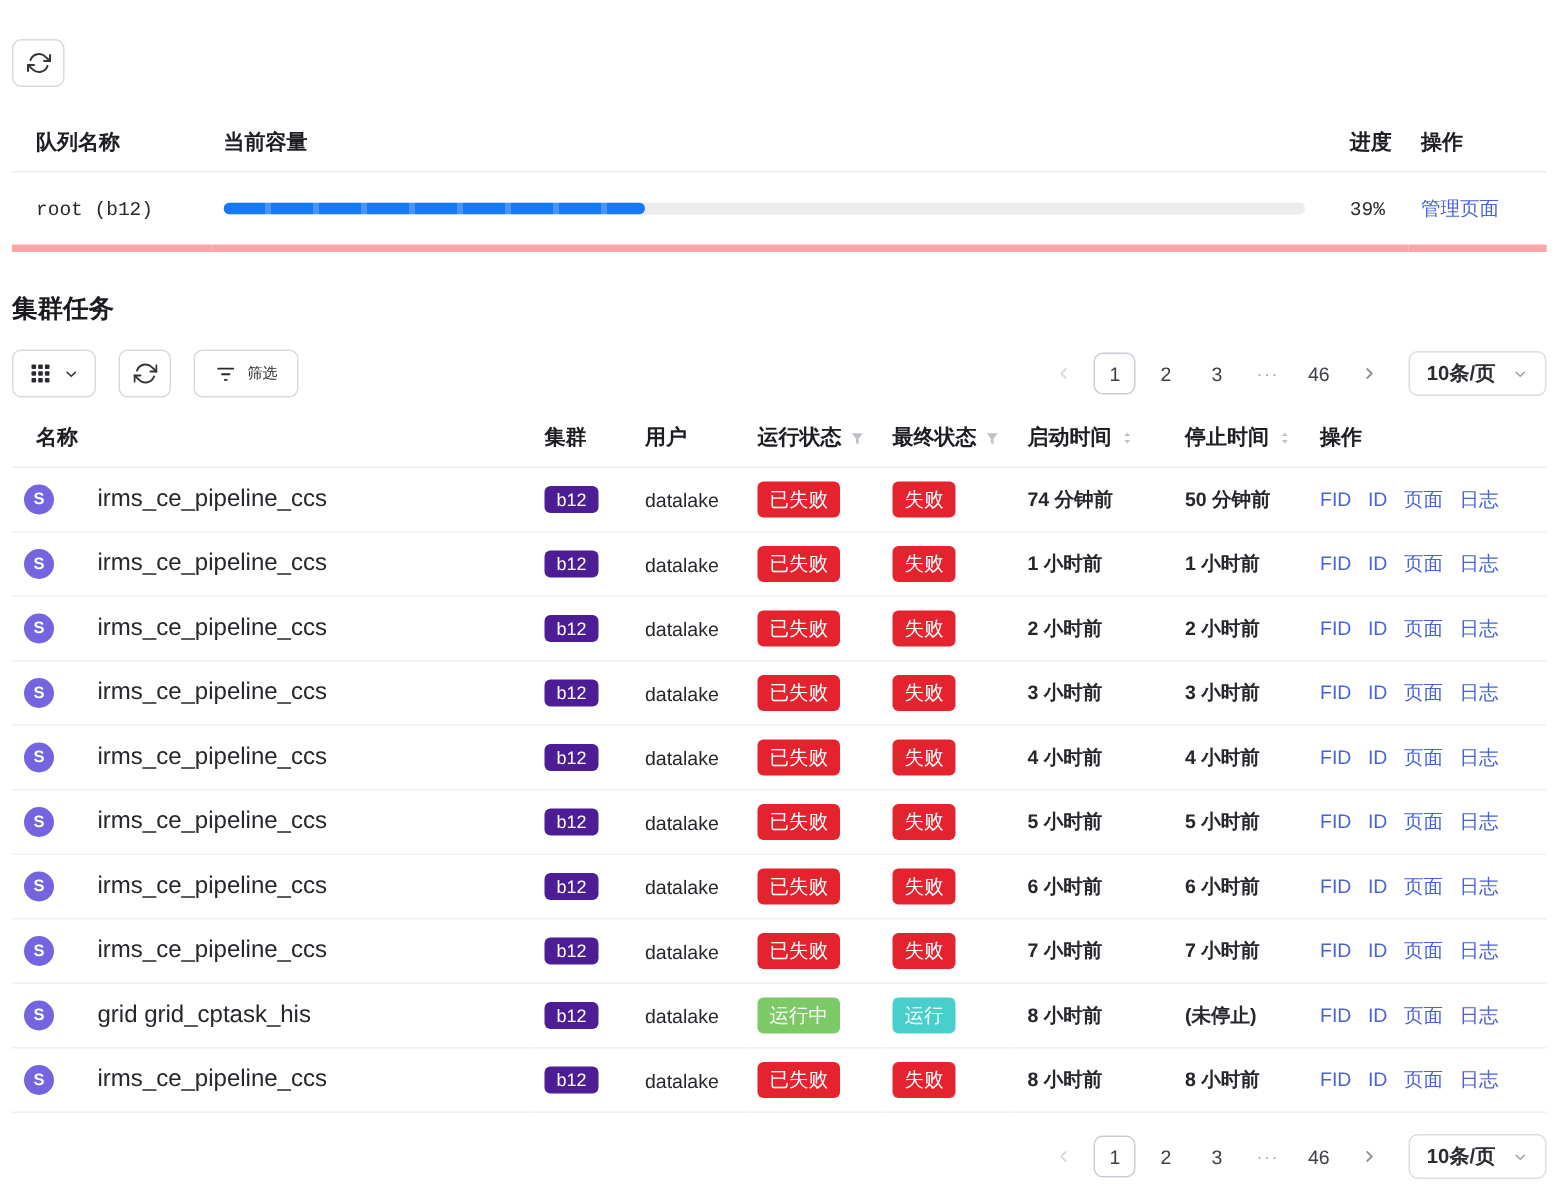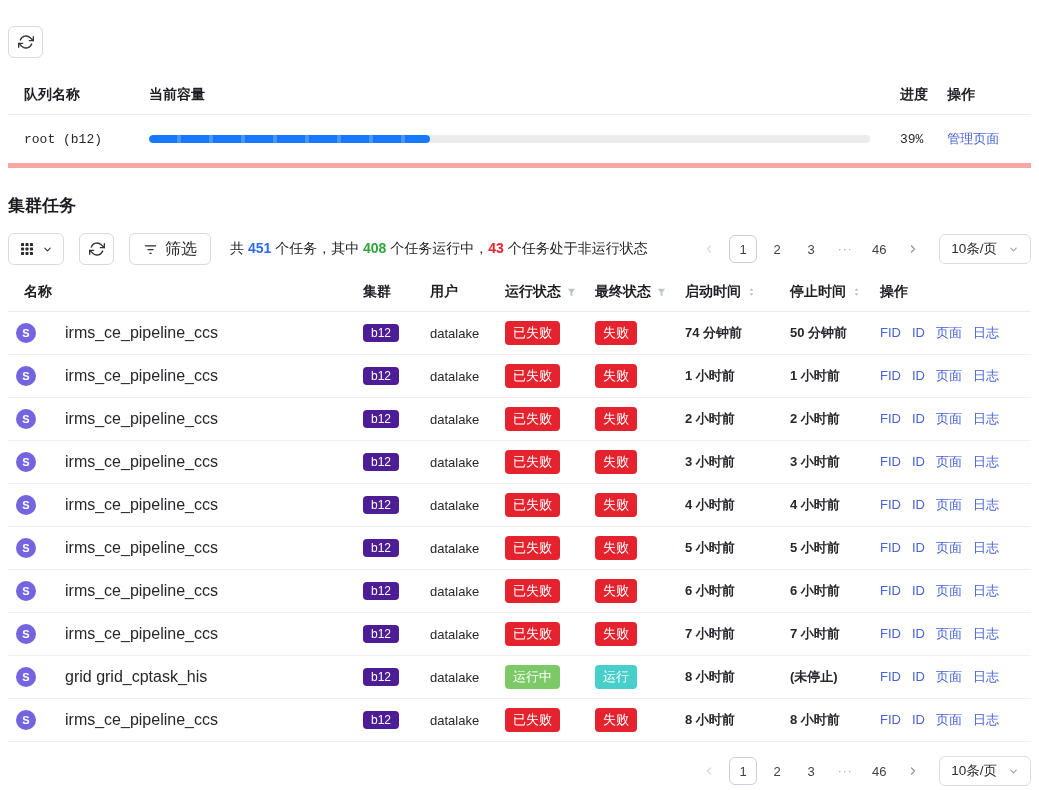--- a/index.html
+++ b/index.html
@@ -15,21 +15,21 @@
 
   
   .icon-btn {
     width:35px; height:32px; border:1px solid #d9d9de; border-radius:6px;
     background:#fff; display:inline-flex; align-items:center; justify-content:center;
     color:#34343a; cursor:pointer; padding:0;
   }
   .btn {
     height:32px; border:1px solid #d9d9de; border-radius:6px; background:#fff;
     display:inline-flex; align-items:center; gap:7px; padding:0 13px;
-    font-size:16px; color:#2a2a30; cursor:pointer;
+    font-size:10px; color:#2a2a30; cursor:pointer;
     font-family:"Liberation Sans","DejaVu Sans",sans-serif;
   }
   .ico { display:inline-flex; align-items:center; }
 
   
   .res-toolbar { margin:14px 0 18px; }
   table { border-collapse:collapse; width:1023px; table-layout:fixed; }
   th { text-align:left; font-weight:600; font-size:14px; color:#1d1d23;
        padding:10px 8px; border-bottom:1px solid #ebebee; }
   .res-table td { padding:15px 8px; border-bottom:5px solid #fca5a5; font-size:13px; color:#27272c;font-family:Liberation Mono, monospace; }
@@ -58,21 +58,21 @@
     display:inline-flex; align-items:center; justify-content:center;
     font-size:13px; color:#3f3f46; cursor:pointer;
   }
   .page-item.active { border:1px solid #c9cdd6; }
   .page-ellipsis { color:#a2a6ad; font-size:12px; letter-spacing:1px; cursor:default; }
   .page-nav { color:#8d929b; }
   .page-nav.disabled { color:#d6d8dc; cursor:default; }
   .page-size {
     height:30px; border:1px solid #dadde3; border-radius:6px;
     display:inline-flex; align-items:center; gap:11px; padding:0 11px;
-    font-size:13.5px; color:#2b2b31; margin-left:6px; cursor:pointer; background:#fff;
+    font-size:13.5px; color:#2b2b31; margin-left:6px; cursor:pointer; background:#fff;font-weight:bold;
   }
   .sel-arrow { display:inline-flex; color:#9b9fa7; }
 
   
   .tasks-table { margin-top:8px; }
   .tasks-table td { padding:9px 8px; border-bottom:1px solid #f0f0f3; font-size:13px; color:#26262c; }
   .th-inner { display:inline-flex; align-items:center; gap:5px; }
   .th-icon  { display:inline-flex; color:#bdc1c8; cursor:pointer; }
   .name-wrap { display:flex; align-items:center; gap:9px; }
   .avatar {
@@ -179,21 +179,20 @@
         <span class="ico">
           <svg viewBox="0 0 24 24" width="15" height="15" fill="none" stroke="currentColor" stroke-width="2" stroke-linecap="round">
               <line x1="4" y1="6" x2="20" y2="6"></line>
               <line x1="8" y1="12" x2="16" y2="12"></line>
               <line x1="11" y1="18" x2="13" y2="18"></line>
             </svg>
         </span>
         <span>筛选</span>
       </button>
 
-      <div class="summary"><span>共 </span><span class="c-blue">451</span><span> 个任务，其中 </span><span class="c-green">408</span><span> 个任务运行中，</span><span class="c-red">43</span><span> 个任务处于非运行状态</span></div>
 
       <div class="pager pager-top">
           <span class="page-item page-nav disabled">
             <svg viewBox="0 0 24 24" width="12" height="12" fill="none" stroke="currentColor" stroke-width="2.4" stroke-linecap="round" stroke-linejoin="round">
               <polyline points="15 18 9 12 15 6"></polyline>
             </svg>
           </span>
           <span class="page-item active">1</span>
           <span class="page-item">2</span>
           <span class="page-item">3</span>

